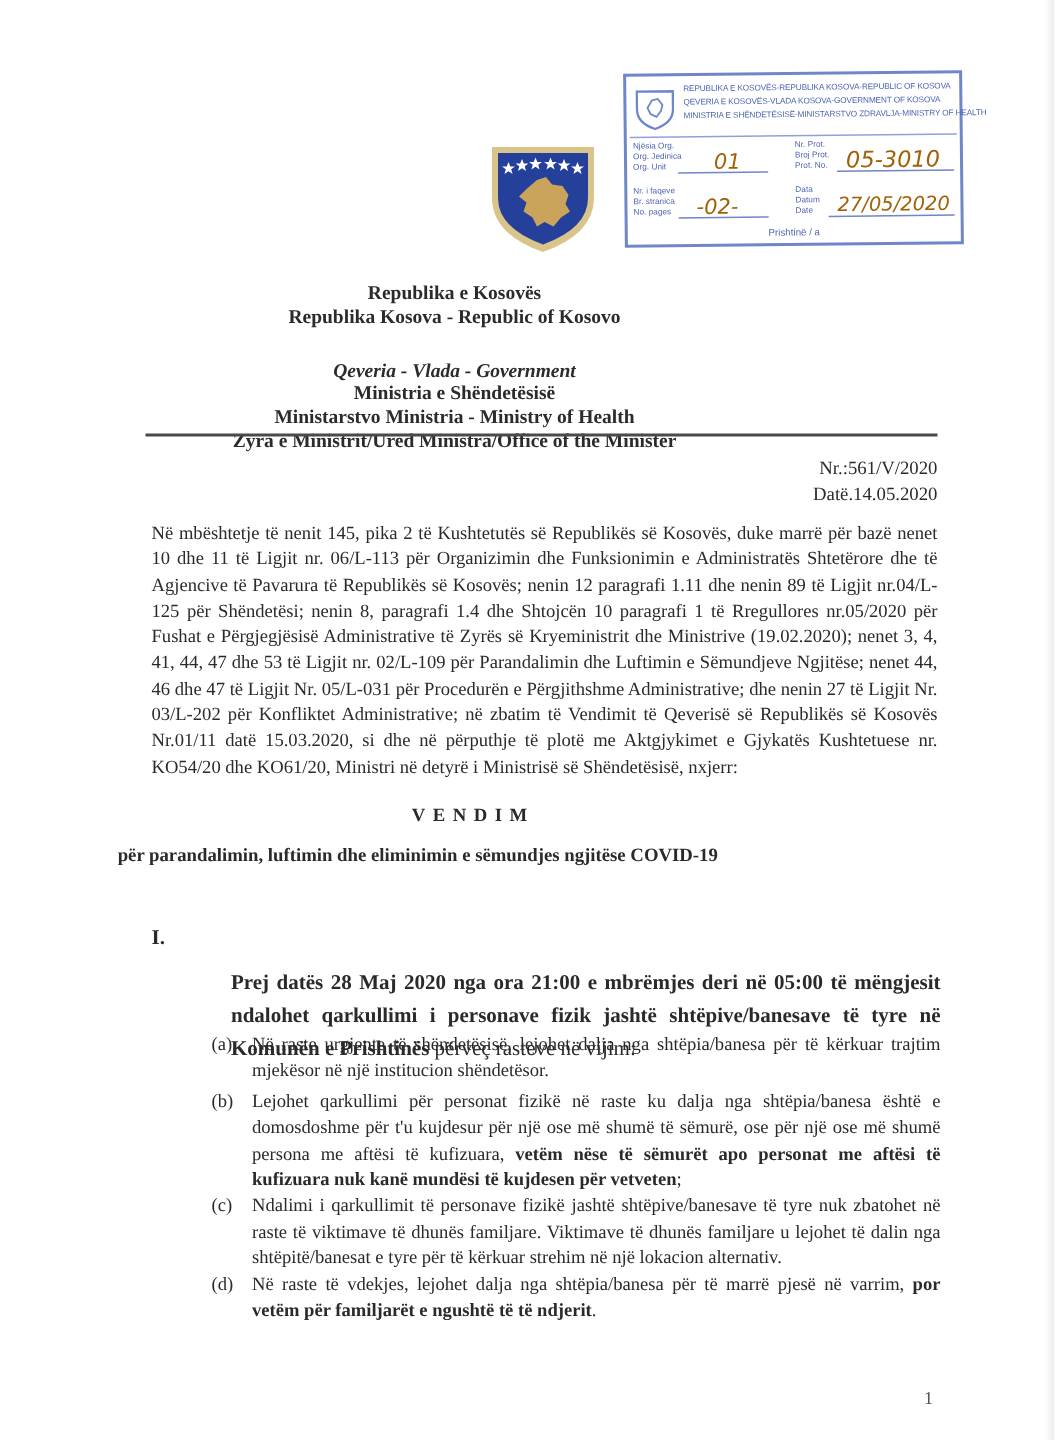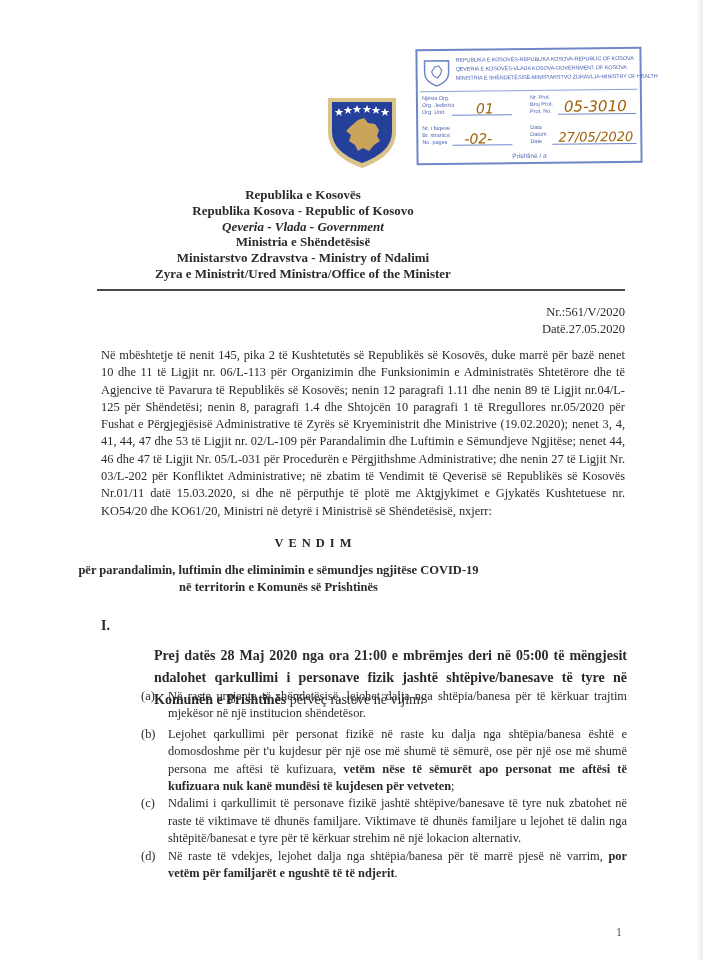--- a/index.html
+++ b/index.html
@@ -28,21 +28,21 @@
   .stamp-emblem { position: absolute; left: 4px; top: 6px; width: 30px; height: 30px; }
   .stamp-head { position: absolute; left: 38px; top: 5px; right: 4px; font-size: 5.5px; line-height: 9px; white-space: nowrap; letter-spacing: -0.1px; }
   .stamp-divider { position: absolute; left: 2px; right: 2px; top: 40px; border-top: 1px solid #8fa2d8; }
   .stamp-field { position: absolute; font-size: 5.5px; line-height: 7px; white-space: nowrap; }
   .stamp-hand { position: absolute; font-family: "DejaVu Sans", sans-serif; font-style: italic; color: #a16207; }
   .stamp-line { position: absolute; border-bottom: 1px solid #6f86c8; }
   .stamp-city { position: absolute; left: 0; right: 0; top: 102px; text-align: center; font-size: 6.5px; }
 
   
   .header { position: absolute; left: 0; width: 606px; top: 187px; text-align: center; font-weight: bold; font-size: 13px; line-height: 15.8px; color: #2b2b2b; }
-  .header .it { font-style: italic; }
+  .header .it { font-style: italic; margin-top: 20px; }
   .rule { position: absolute; left: 97px; width: 528px; top: 289px; border-top: 2px solid #4a4a4a; }
   .refs { position: absolute; right: 78px; top: 304px; text-align: right; font-size: 12.5px; line-height: 17px; }
 
   .preamble {
     position: absolute; left: 101px; width: 524px; top: 347px;
     font-size: 12.4px; line-height: 17.3px; text-align: justify;
   }
   .title-vendim { position: absolute; left: 0; width: 631px; top: 536px; text-align: center; font-weight: bold; font-size: 12.5px; letter-spacing: 5px; }
   .subtitle { position: absolute; left: 0; width: 557px; top: 562px; text-align: center; font-weight: bold; font-size: 12.5px; line-height: 17px; }
 
@@ -127,37 +127,36 @@
   <div class="stamp-hand" style="left:140px; top:80px; font-size:13px;">27/05/2020</div>
 
   <div class="stamp-city">Prishtinë / a</div>
 </div>
 
 <div class="header">
   <div>Republika e Kosovës</div>
   <div>Republika Kosova - Republic of Kosovo</div>
   <div class="it">Qeveria - Vlada - Government</div>
   <div>Ministria e Shëndetësisë</div>
-  <div>Ministarstvo Zdravstva  - Ministry of Ndalimi</div>
+  <div>Ministarstvo Ministria  - Ministry of Health</div>
   <div>Zyra e Ministrit/Ured Ministra/Office of the Minister</div>
 </div>
 
 <div class="rule"></div>
 
 <div class="refs">
   <div>Nr.:561/V/2020</div>
-  <div>Datë.27.05.2020</div>
+  <div>Datë.14.05.2020</div>
 </div>
 
 <div class="preamble">Në mbështetje të nenit 145, pika 2 të Kushtetutës së Republikës së Kosovës, duke marrë për bazë nenet 10 dhe 11 të Ligjit nr. 06/L-113 për Organizimin dhe Funksionimin e Administratës Shtetërore dhe të Agjencive të Pavarura të Republikës së Kosovës; nenin 12 paragrafi 1.11 dhe nenin 89 të Ligjit nr.04/L-125 për Shëndetësi; nenin 8, paragrafi 1.4 dhe Shtojcën 10 paragrafi 1 të Rregullores nr.05/2020 për Fushat e Përgjegjësisë Administrative të Zyrës së Kryeministrit dhe Ministrive (19.02.2020);  nenet 3, 4, 41, 44, 47 dhe 53 të Ligjit nr. 02/L-109 për Parandalimin dhe Luftimin e Sëmundjeve Ngjitëse; nenet 44, 46 dhe 47 të Ligjit Nr. 05/L-031 për Procedurën e Përgjithshme Administrative; dhe nenin 27 të Ligjit Nr. 03/L-202 për Konfliktet Administrative; në zbatim të Vendimit të Qeverisë së Republikës së Kosovës Nr.01/11 datë 15.03.2020, si dhe në përputhje të plotë me Aktgjykimet e Gjykatës Kushtetuese nr. KO54/20 dhe KO61/20, Ministri në detyrë i Ministrisë së Shëndetësisë, nxjerr:</div>
 
 <div class="title-vendim">VENDIM</div>
 <div class="subtitle">
   <div>për parandalimin, luftimin dhe eliminimin e sëmundjes ngjitëse COVID-19</div>
-  <div>në territorin e Komunës së Prishtinës</div>
 </div>
 
 <div class="sec-num">I.</div>
 <div class="sec-body"><b>Prej datës 28 Maj 2020 nga ora 21:00 e mbrëmjes deri në 05:00 të mëngjesit ndalohet qarkullimi i personave fizik jashtë shtëpive/banesave të tyre në Komunën e Prishtinës</b><span class="plain"> përveç rasteve në vijim:</span></div>
 
 <div class="items">
   <div class="item a">
     <span class="lbl">(a)</span>
     <span>Në raste urgjente të shëndetësisë, lejohet dalja nga shtëpia/banesa për të kërkuar trajtim mjekësor në një institucion shëndetësor.</span>
   </div>

